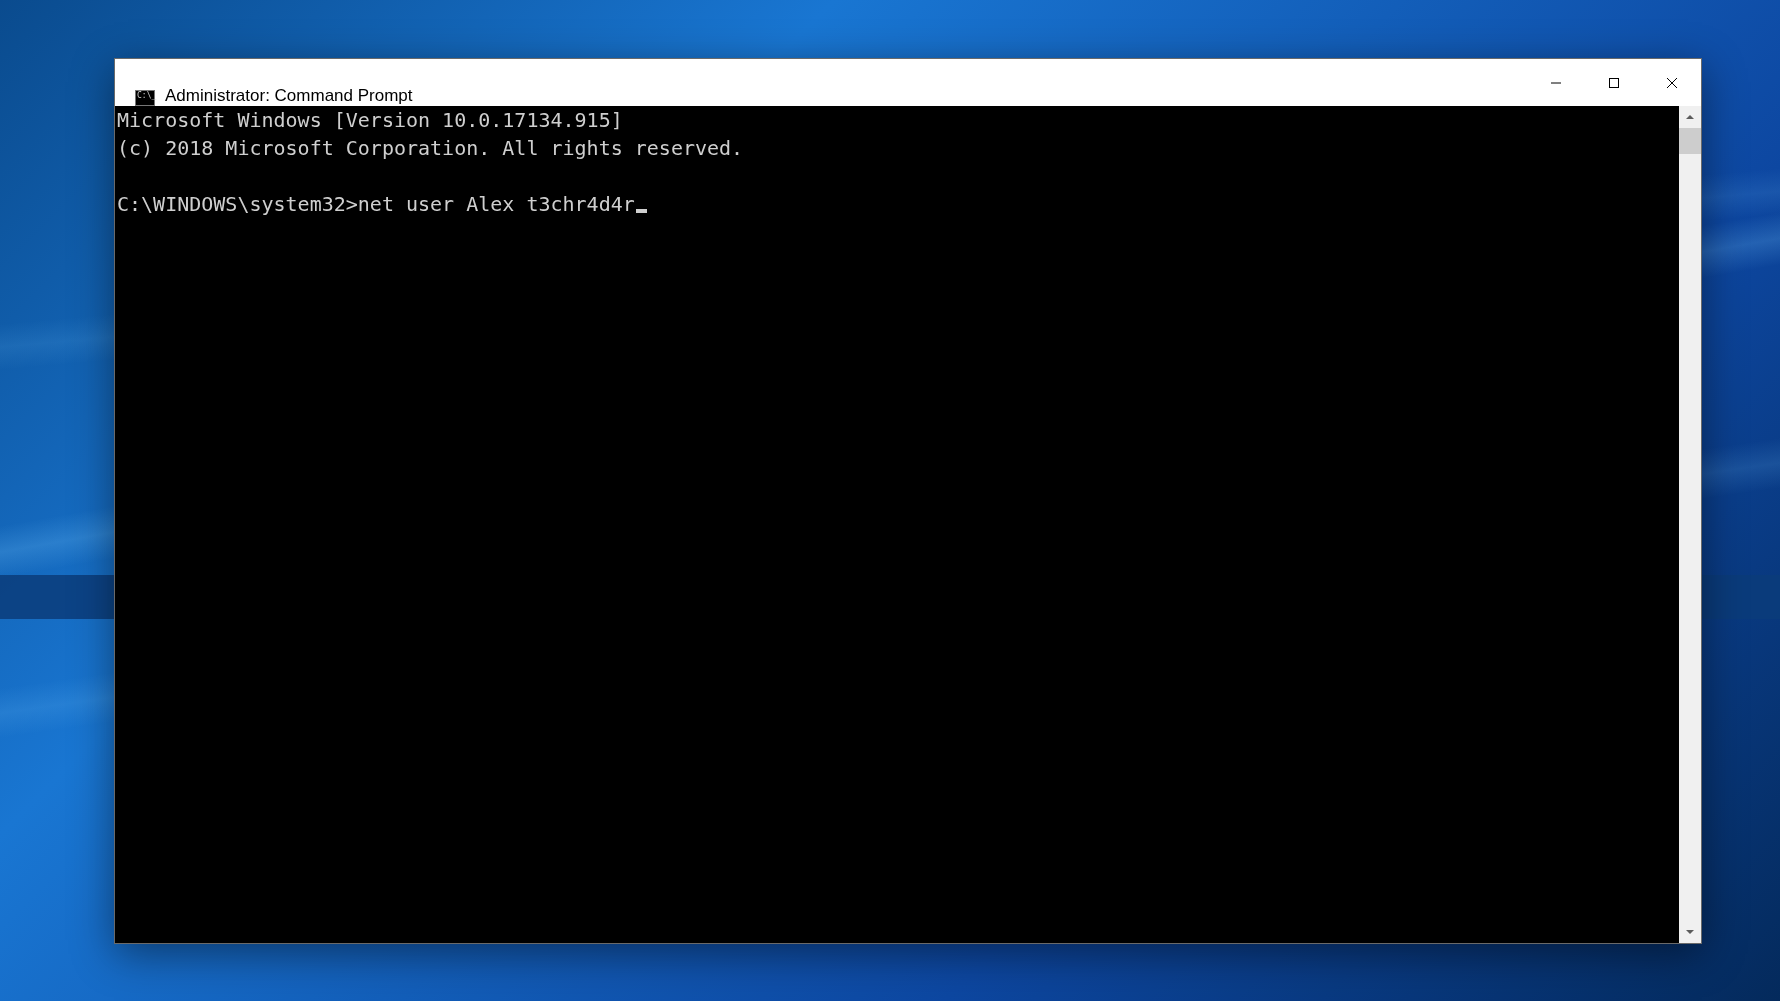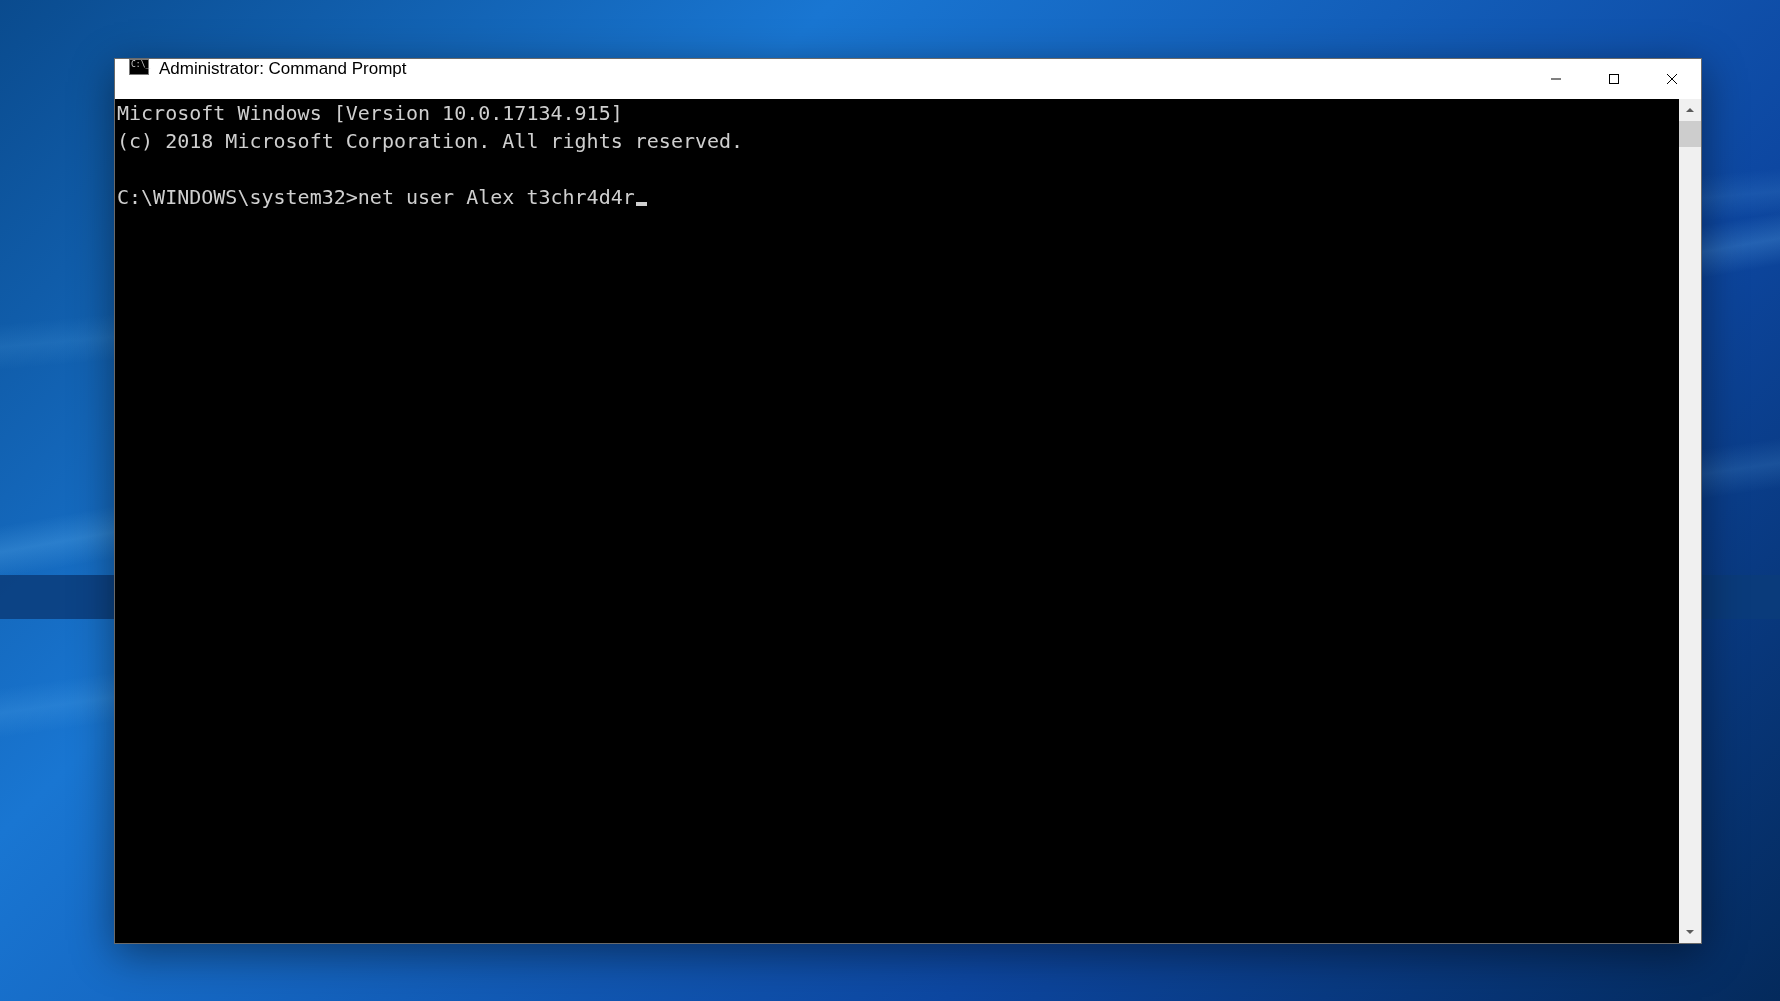--- a/index.html
+++ b/index.html
@@ -49,25 +49,25 @@
       width: 1588px;
       height: 886px;
       background: #ffffff;
       box-shadow: 0 10px 40px rgba(0,0,0,0.45);
       display: flex;
       flex-direction: column;
       border: 1px solid #6a6a6a;
     }
 
     .titlebar {
-      height: 40px;
+      height: 47px;
       background: #ffffff;
       display: flex;
-      align-items: flex-start;
-      padding-left: 14px;
+      align-items: flex-end;
+      padding-left: 20px;
       flex-shrink: 0;
     }
 
     .titlebar-icon {
       width: 20px;
       height: 16px;
       background: #000;
       position: relative;
       margin-right: 10px;
       border: 1px solid #777;

